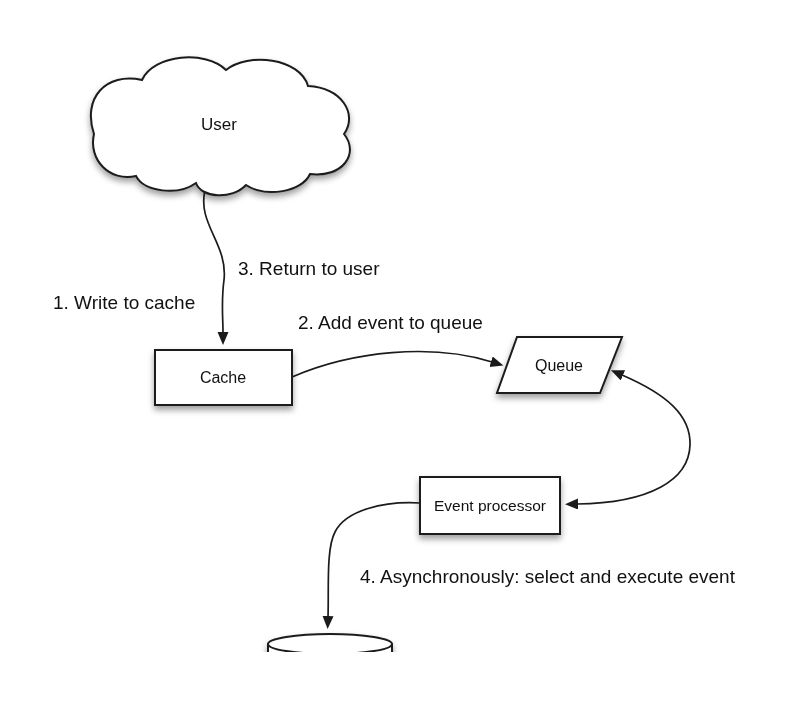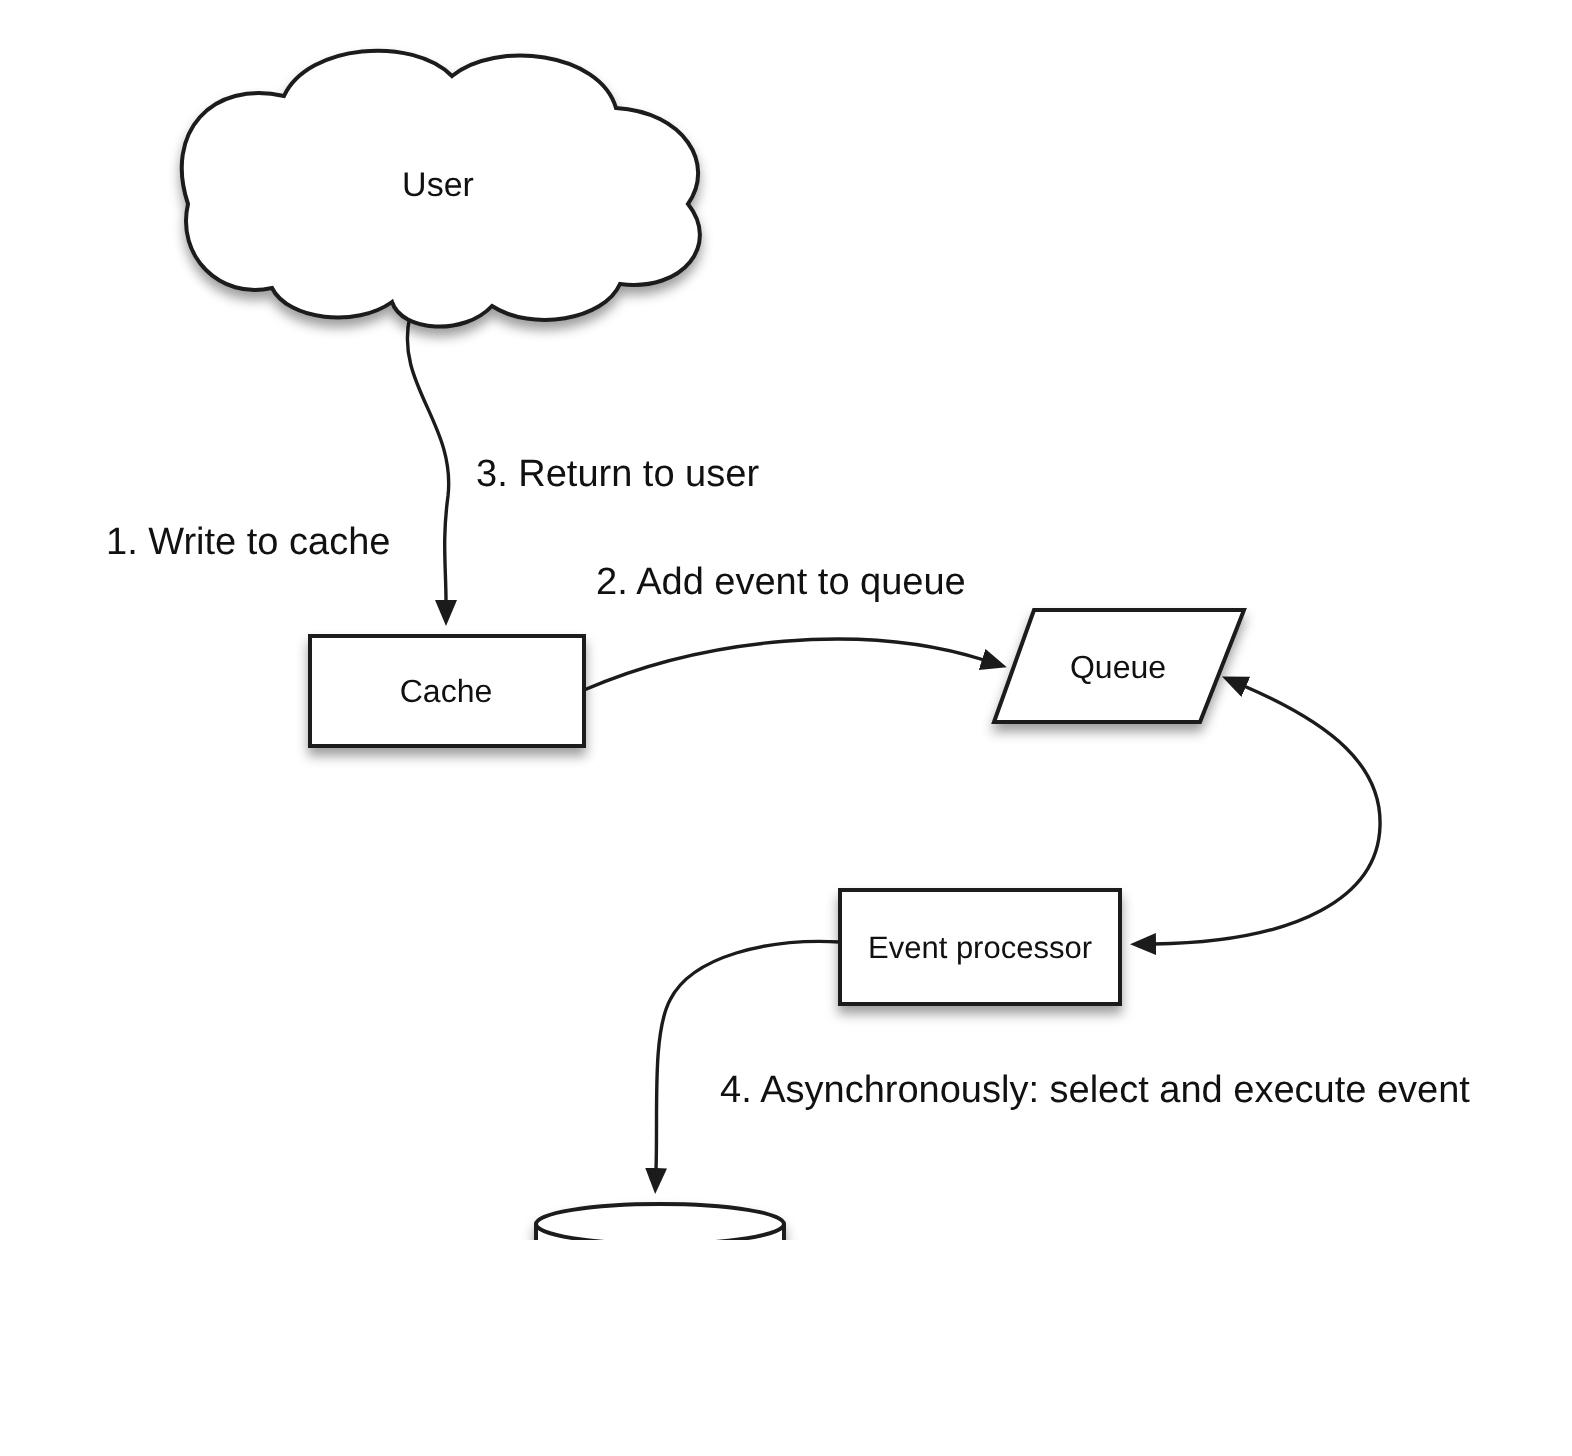--- a/index.html
+++ b/index.html
@@ -2,20 +2,21 @@
 <html><head>
 <meta charset="utf-8">
 <style>
   html, body { margin: 0; padding: 0; background: #ffffff; }
   .canvas {
     position: relative;
     width: 786px;
     height: 620px;
     background: #ffffff;
     overflow: hidden;
+    margin-top: 32px;
   }
   svg text {
     font-family: "Liberation Sans", sans-serif;
     fill: #111111;
   }
   .step-label { font-size: 19px; }
   .node-label { font-size: 16px; }
   .node-label-sm { font-size: 15.5px; }
   .user-label { font-size: 17px; }
   .shape {

